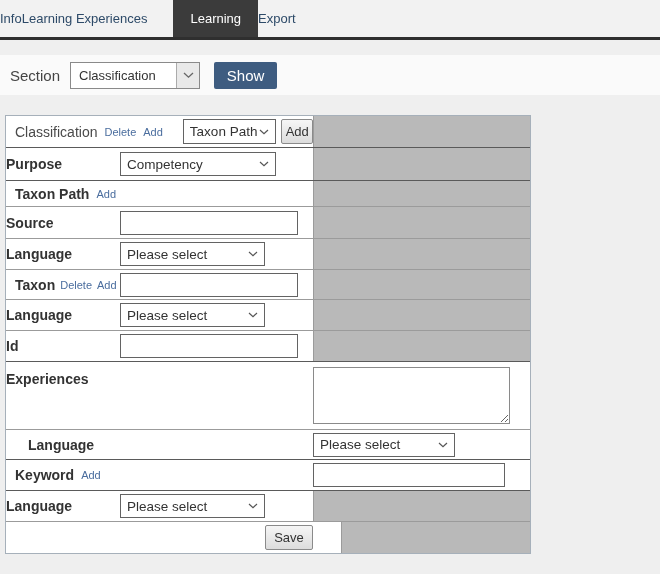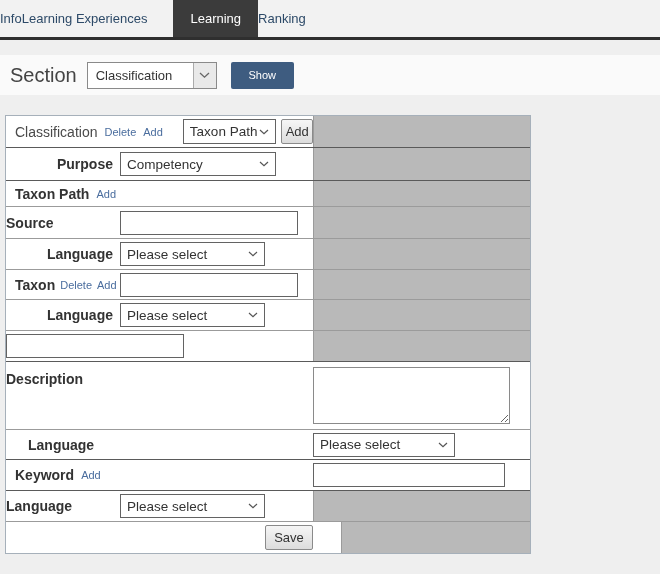--- a/index.html
+++ b/index.html
@@ -24,54 +24,54 @@
   .tab.active {
     background:#3b3b3b; color:#ffffff;
     margin-left:26px; padding:0 17px;
   }
   
   .gap { height:15px; background:#efefef; }
   .section-band {
     height:40px; background:#fafafa;
     display:flex; align-items:center; padding-left:10px;
   }
-  .section-label { font-size:20px; color:#444; margin-right:10px; }
+  .section-label { font-size:15px; color:#444; margin-right:10px; }
   .win-select {
     width:130px; height:27px; background:#fff;
     border:1px solid #8a8a8a; display:flex; align-items:center;
   }
   .win-select .txt { flex:1; font-size:13px; padding-left:8px; color:#333; }
   .win-select .box {
     width:23px; height:100%; background:#e9e9e9;
     border-left:1px solid #ababab;
     display:flex; align-items:center; justify-content:center;
   }
   .show-btn {
     margin-left:14px; width:63px; height:27px;
-    background:#3e5c80; color:#fff; font-size:11px;
+    background:#3e5c80; color:#fff; font-size:15px;
     border:none; border-radius:2px; cursor:pointer;
     font-family:inherit;
   }
   .gap2 { height:20px; background:#efefef; }
   
   .form-table {
     margin-left:5px; width:526px;
     border:1px solid #a6b0ba; background:#fff;
   }
   .frow {
     display:flex; align-items:center;
     border-bottom:1px solid #9b9b9b;
   }
   .frow.dark { border-bottom-color:#5a5a5a; }
   .frow.nosep { border-bottom:none;gap:28px; }
   .lcell { width:307px; flex-shrink:0; display:flex; align-items:center; height:100%; }
   .rcell { flex:1; align-self:stretch; display:flex; align-items:center; }
   .rcell.gray { background:#b9b9b9; border-left:1px solid #9b9b9b; }
   .lbl2 { width:114px; flex-shrink:0; font-weight:bold; font-size:14px; color:#333; }
-  .lbl2.right { text-align:right; padding-left:0; padding-right:7px; }
+  .lbl2.right { padding-left:0; padding-right:7px; }
   .hdr-title { font-size:14px; color:#4a4a4a; padding-left:9px; }
   .grp-title { font-weight:bold; font-size:14px; color:#333; padding-left:9px; }
   a.mini {
     font-size:11px; color:#4a6d9e; text-decoration:none;
     margin-left:7px; cursor:pointer;
   }
   .fld-select {
     height:24px; background:#fff; border:1px solid #636363;
     display:flex; align-items:center; cursor:pointer;
   }
@@ -92,21 +92,21 @@
     font-family:inherit; font-size:13px; resize:both;
   }
 </style>
 </head>
 <body>
 
 <div class="tabbar">
   <div class="tab">Info</div>
   <div class="tab">Learning Experiences</div>
   <div class="tab active">Learning</div>
-  <div class="tab">Ranking</div>
+  <div class="tab">Export</div>
 </div>
 
 <div class="gap"></div>
 
 <div class="section-band">
   <span class="section-label">Section</span>
   <div class="win-select">
     <span class="txt">Classification</span>
     <span class="box">
       <svg width="11" height="7" viewBox="0 0 11 7">
@@ -199,28 +199,29 @@
         <svg width="10" height="6" viewBox="0 0 10 6">
             <path d="M1 1l4 3.6L9 1" fill="none" stroke="#555" stroke-width="1.2"></path>
           </svg>
       </div>
     </div>
     <div class="rcell gray"></div>
   </div>
 
   <div class="frow dark" style="height:31px">
     <div class="lcell">
+      <span class="lbl2 right">Id</span>
       <input class="fld" style="width: 178px;" value="">
     </div>
     <div class="rcell gray"></div>
   </div>
 
   <div class="frow" style="height:68px">
     <div class="lcell" style="align-items:flex-start;padding-top:9px">
-      <span class="lbl2">Description</span>
+      <span class="lbl2">Experiences</span>
     </div>
     <div class="rcell">
       <textarea class="fld-area" style=""></textarea>
     </div>
   </div>
 
   <div class="frow dark" style="height:30px">
     <div class="lcell">
       <span class="lbl2" style="padding-left:22px;width:140px">Language</span>
     </div>

